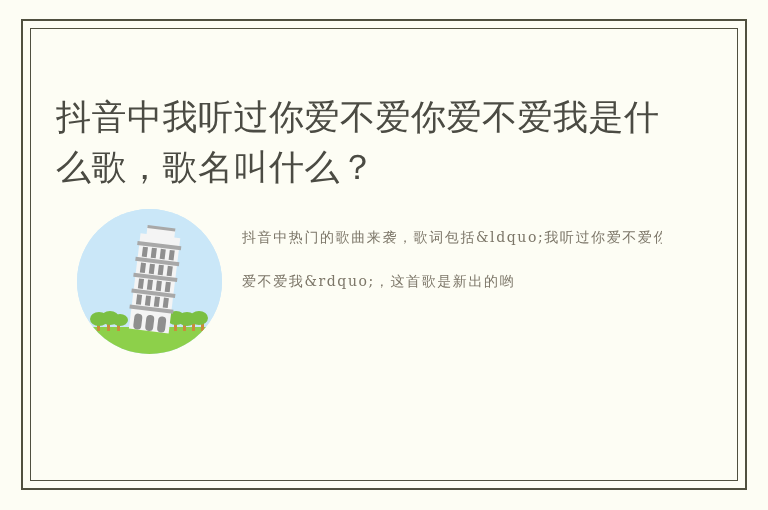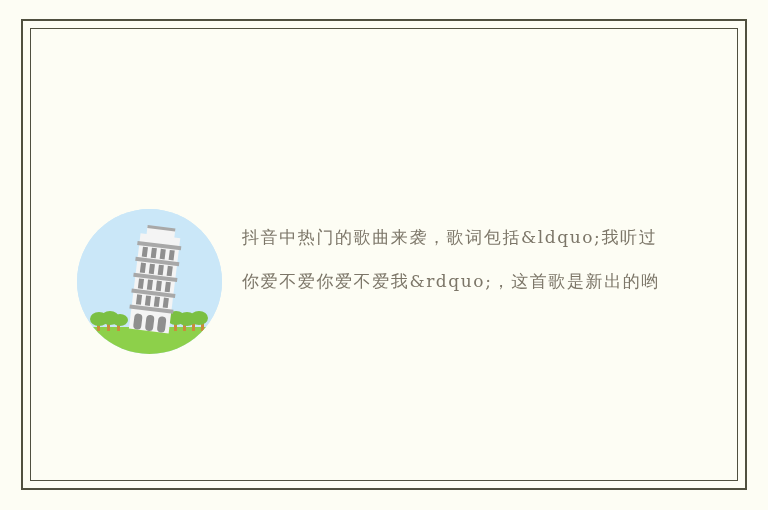--- a/index.html
+++ b/index.html
@@ -77,38 +77,39 @@
   }
 
   .summary-text {
     position: absolute;
     left: 186px;
     top: 6px;
     width: 420px;
     height: 132px;
     overflow: hidden;
     font-family: "DejaVu Serif", serif;
-    font-size: 17px;
+    font-size: 14px;
     line-height: 44px;
     color: #7c7668;
     letter-spacing: 1.6px;
     white-space: nowrap;
     word-break: break-all;
   }
   .summary-text-inner {
     white-space: normal;
     width: 430px;
   }
 </style>
 </head>
 <body>
 
 <div class="page-frame">
   <div class="page-frame-inner">
 
+    <h1 class="article-title">抖音中我听过你爱不爱你爱不爱我是什么歌，歌名叫什么？</h1>
 
     <div class="summary-block">
 
       <div class="avatar">
         <svg viewBox="0 0 145 145">
 
           <rect x="0" y="0" width="145" height="145" fill="#cae7f8"></rect>
 
           <rect x="0" y="118" width="145" height="27" fill="#8dd04a"></rect>
 

